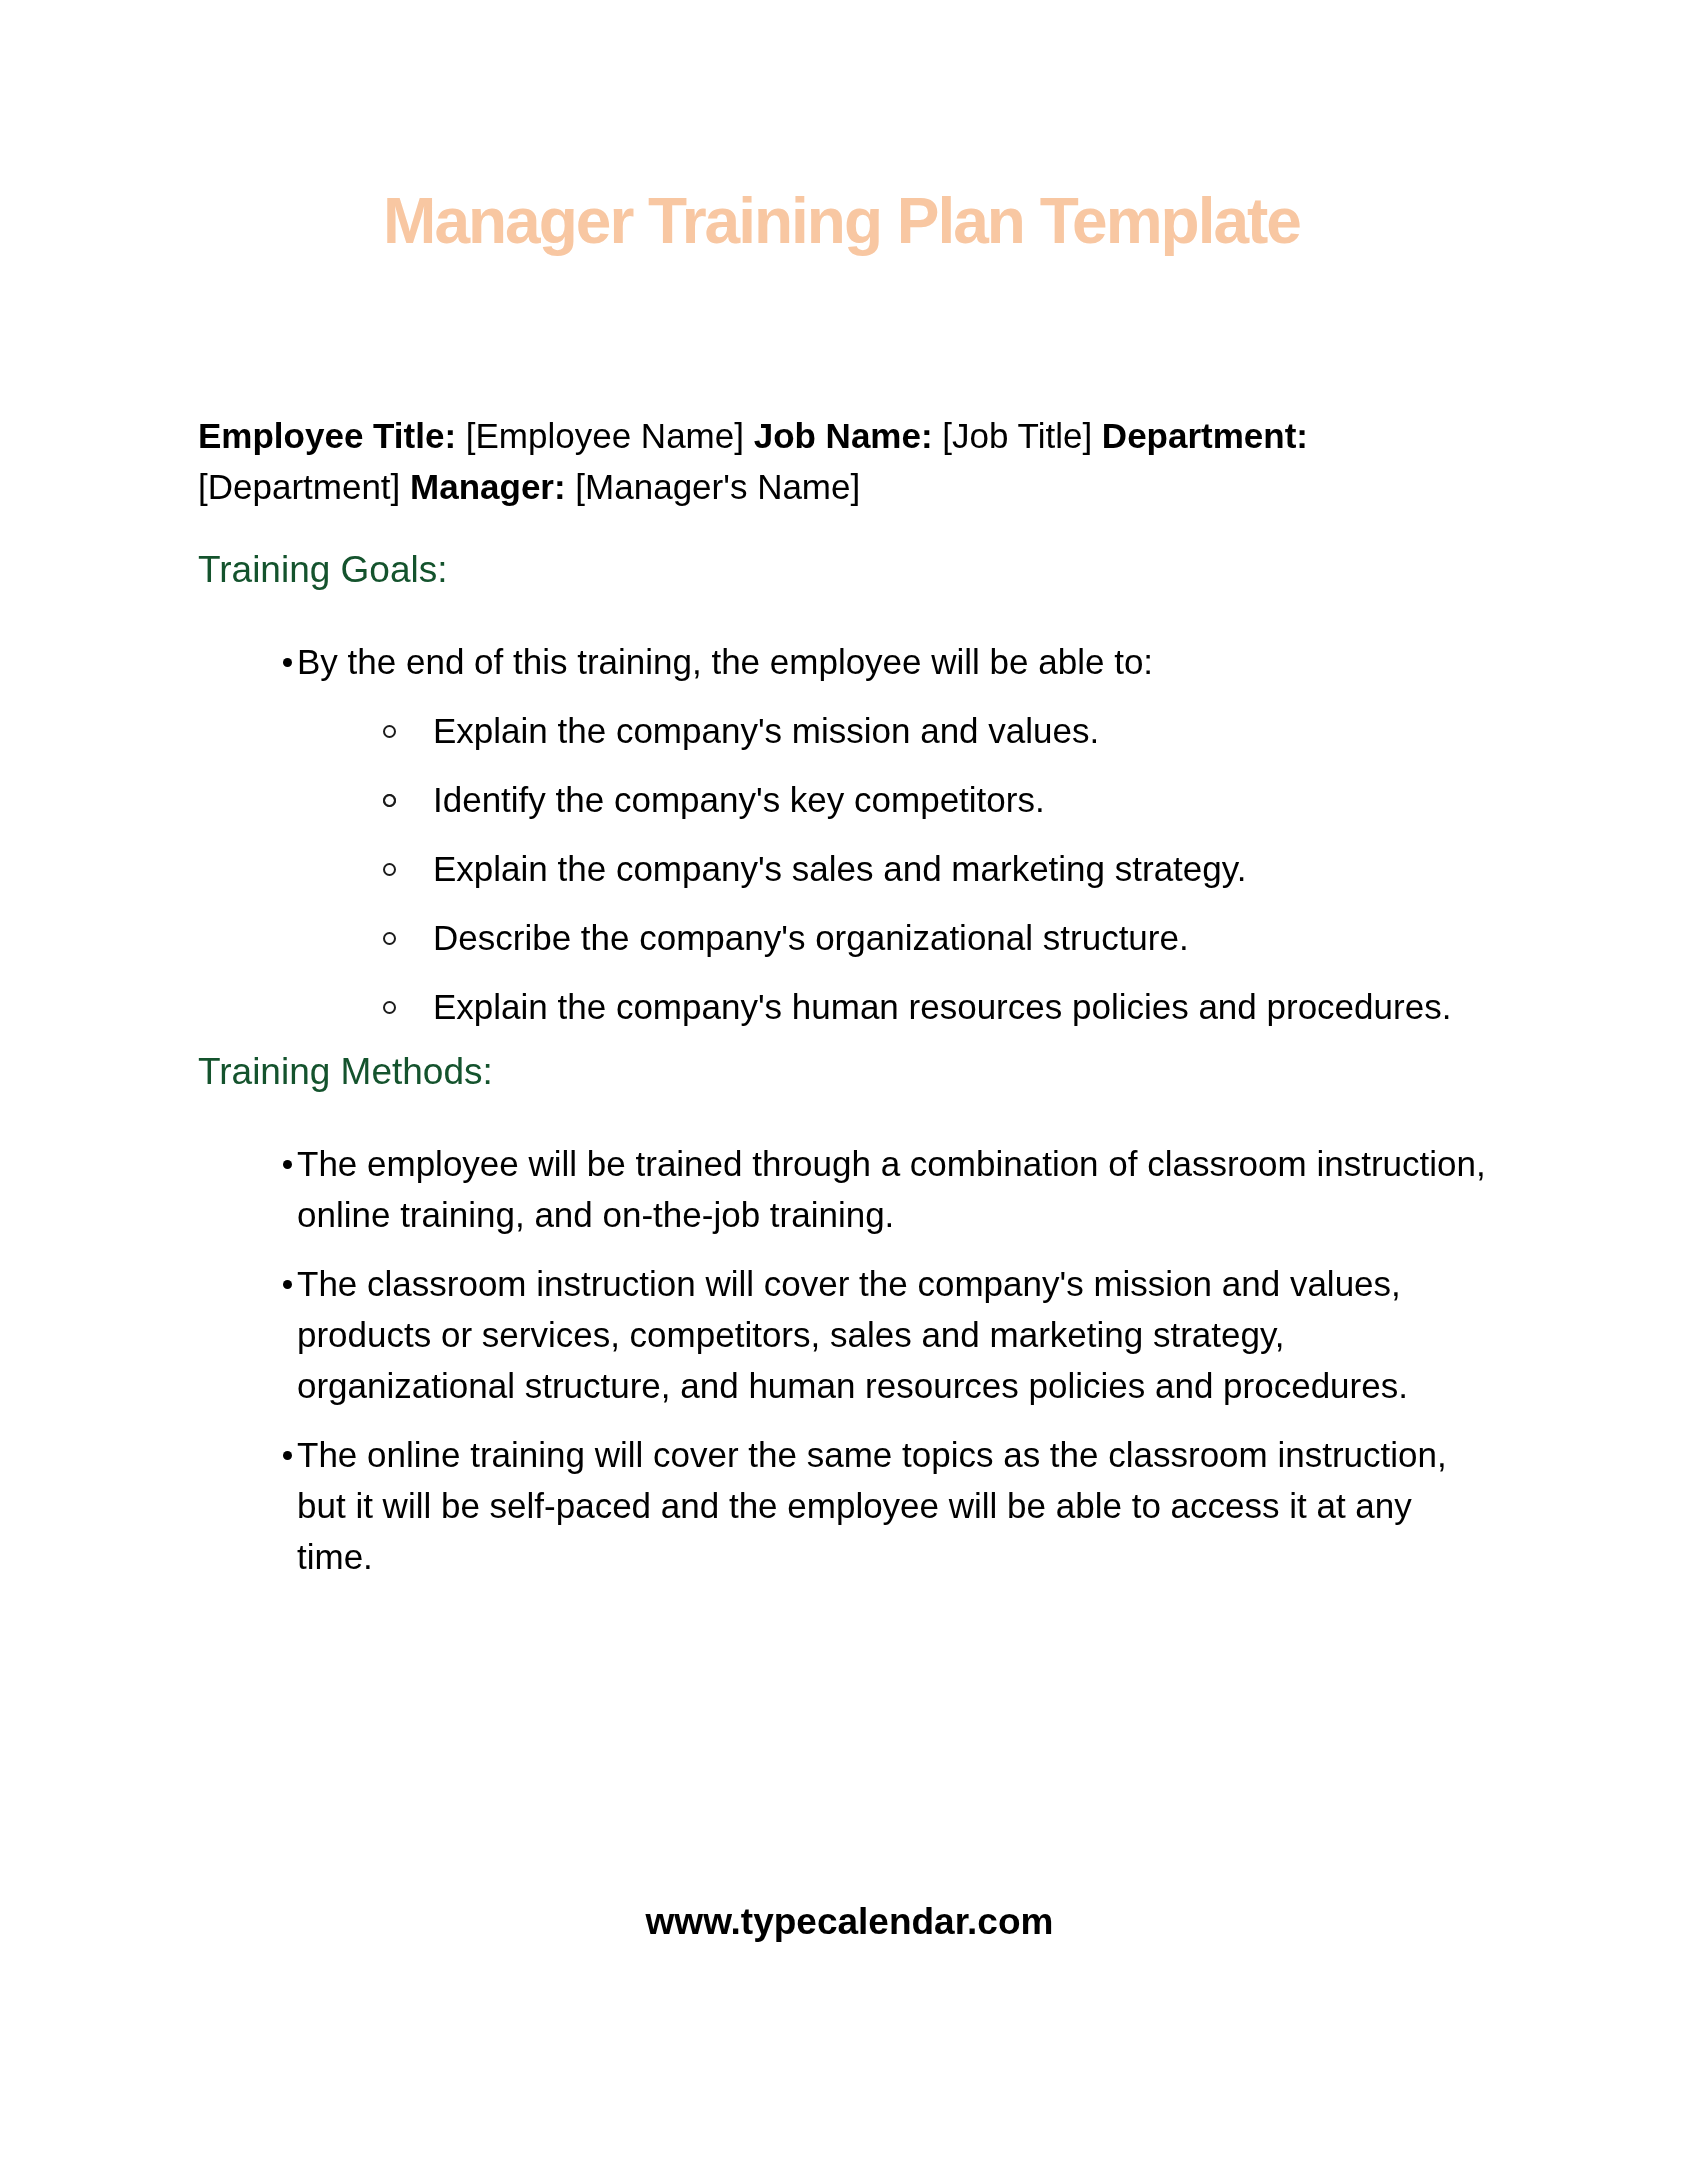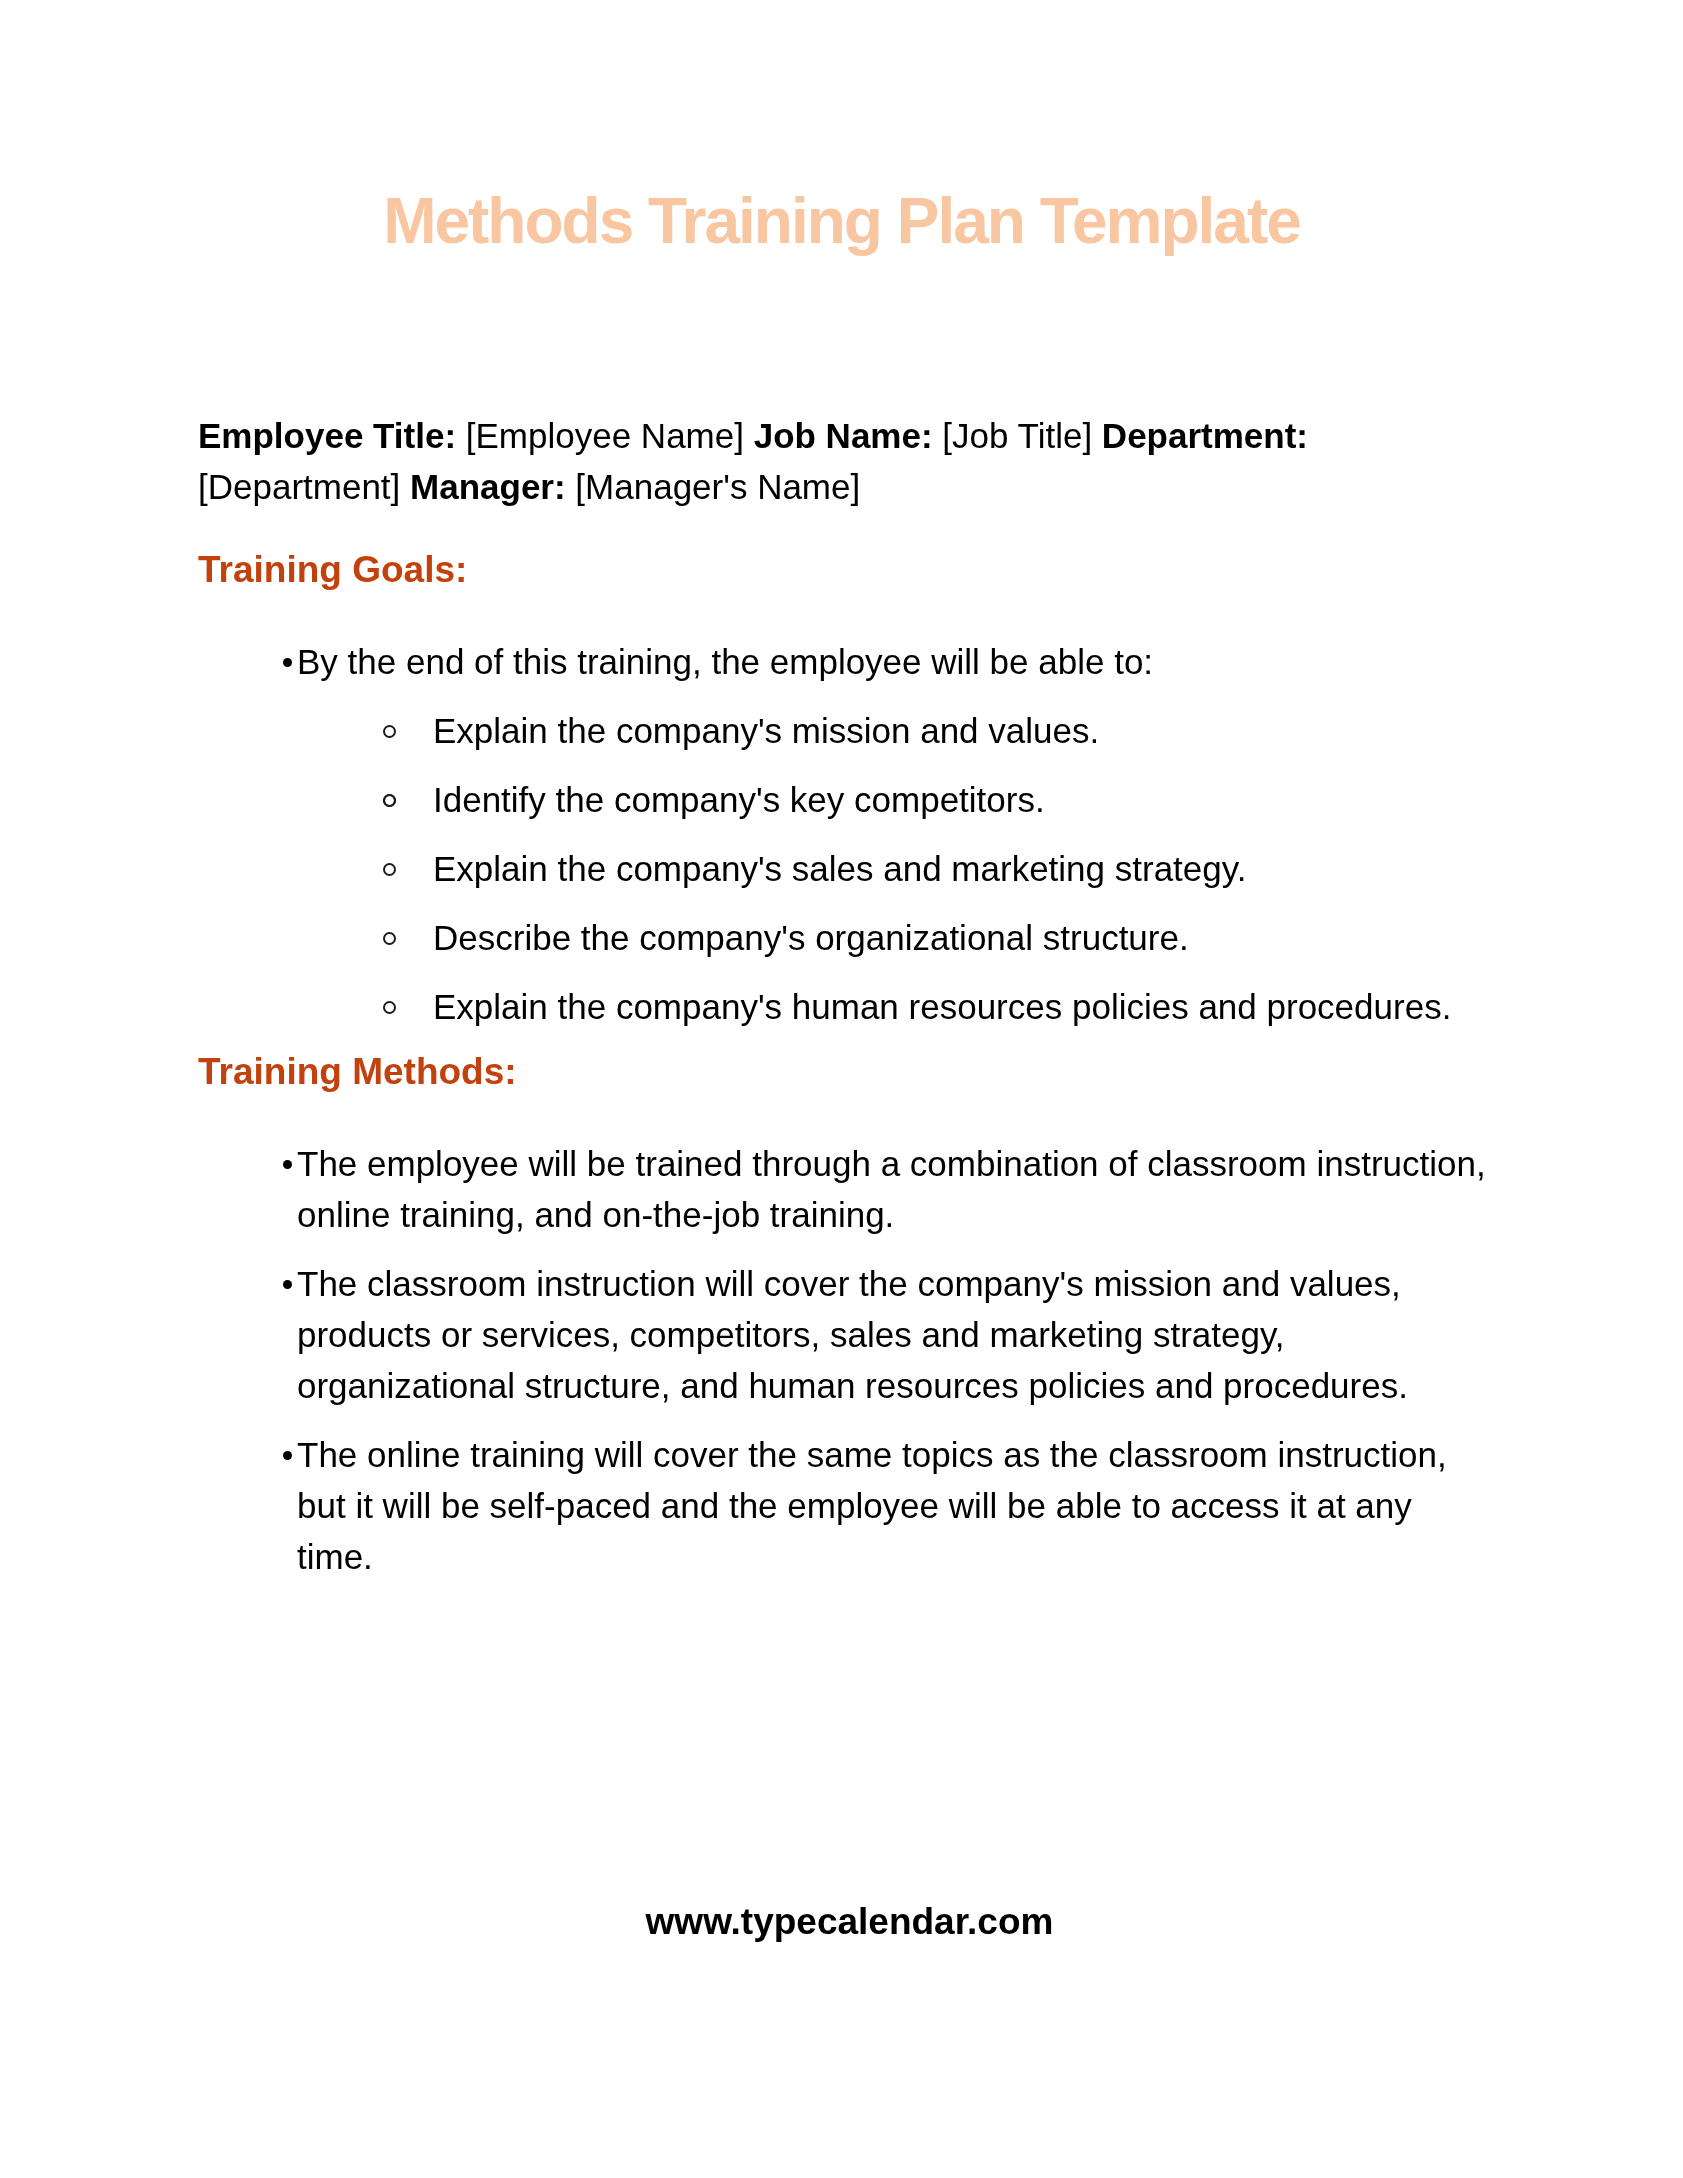--- a/index.html
+++ b/index.html
@@ -30,22 +30,22 @@
     margin: 0 193px 0 198px; 
     font-size: 35px;
     line-height: 51px;
   }
   .info-para { margin-top: 150px; }
   .bold { font-weight: bold; }
   .sect-heading {
     margin-top: 34px;
     font-size: 37px;
     line-height: 48px;
-    font-weight: bold;
-    color: #c2410c;
+    font-weight: normal;
+    color: #14532d;
   }
   .sect-heading.methods { margin-top: 16px; }
   .li1 {
     position: relative;
     margin-top: 18px;
     padding-left: 99px;
   }
   .li1.lead { margin-top: 42px; }
   .li1 .dot {
     position: absolute;
@@ -81,21 +81,21 @@
     line-height: 48px;
     font-weight: bold;
     color: #000000;
   }
 </style>
 </head>
 <body>
 
 <div class="page">
 
-  <h1 class="doc-title">Methods Training Plan Template</h1>
+  <h1 class="doc-title">Manager Training Plan Template</h1>
 
   <div class="content">
 
     <p class="info-para"><span class="bold">Employee Title:</span><span> [Employee Name] </span><span class="bold">Job Name:</span><span> [Job Title] </span><span class="bold">Department:</span><span> [Department] </span><span class="bold">Manager:</span><span> [Manager's Name]</span></p>
 
     <h2 class="sect-heading">Training Goals:</h2>
 
     <div class="li1 lead">
       <span class="dot"></span>
       <span>By the end of this training, the employee will be able to:</span>

